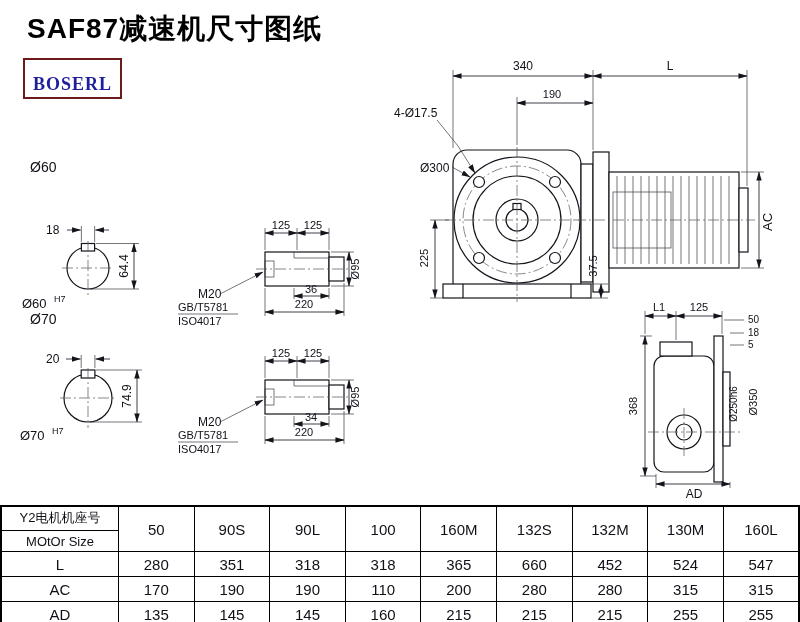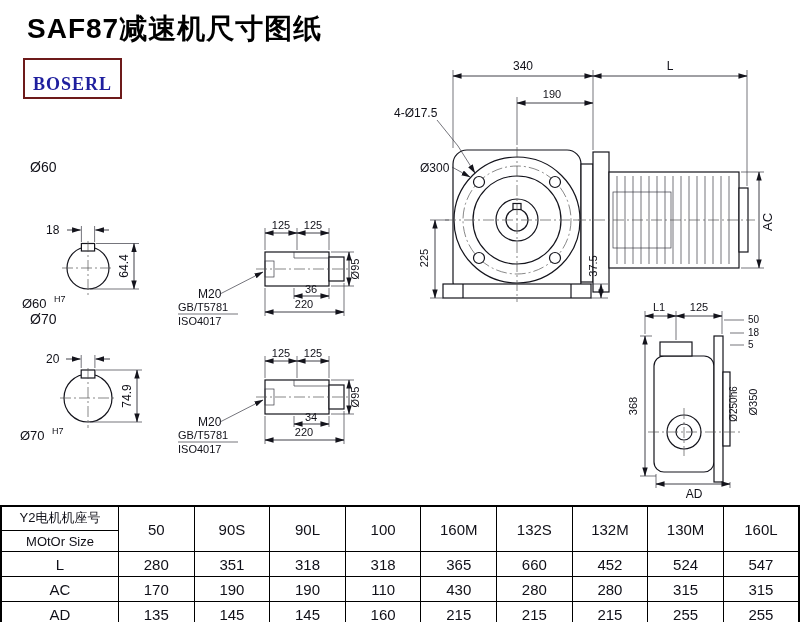--- a/index.html
+++ b/index.html
@@ -266,21 +266,21 @@
       <td>452</td>
       <td>524</td>
       <td>547</td>
     </tr>
     <tr class="r">
       <td class="c0">AC</td>
       <td>170</td>
       <td>190</td>
       <td>190</td>
       <td>110</td>
-      <td>430</td>
+      <td>200</td>
       <td>280</td>
       <td>280</td>
       <td>315</td>
       <td>315</td>
     </tr>
     <tr class="r">
       <td class="c0">AD</td>
       <td>135</td>
       <td>145</td>
       <td>145</td>

